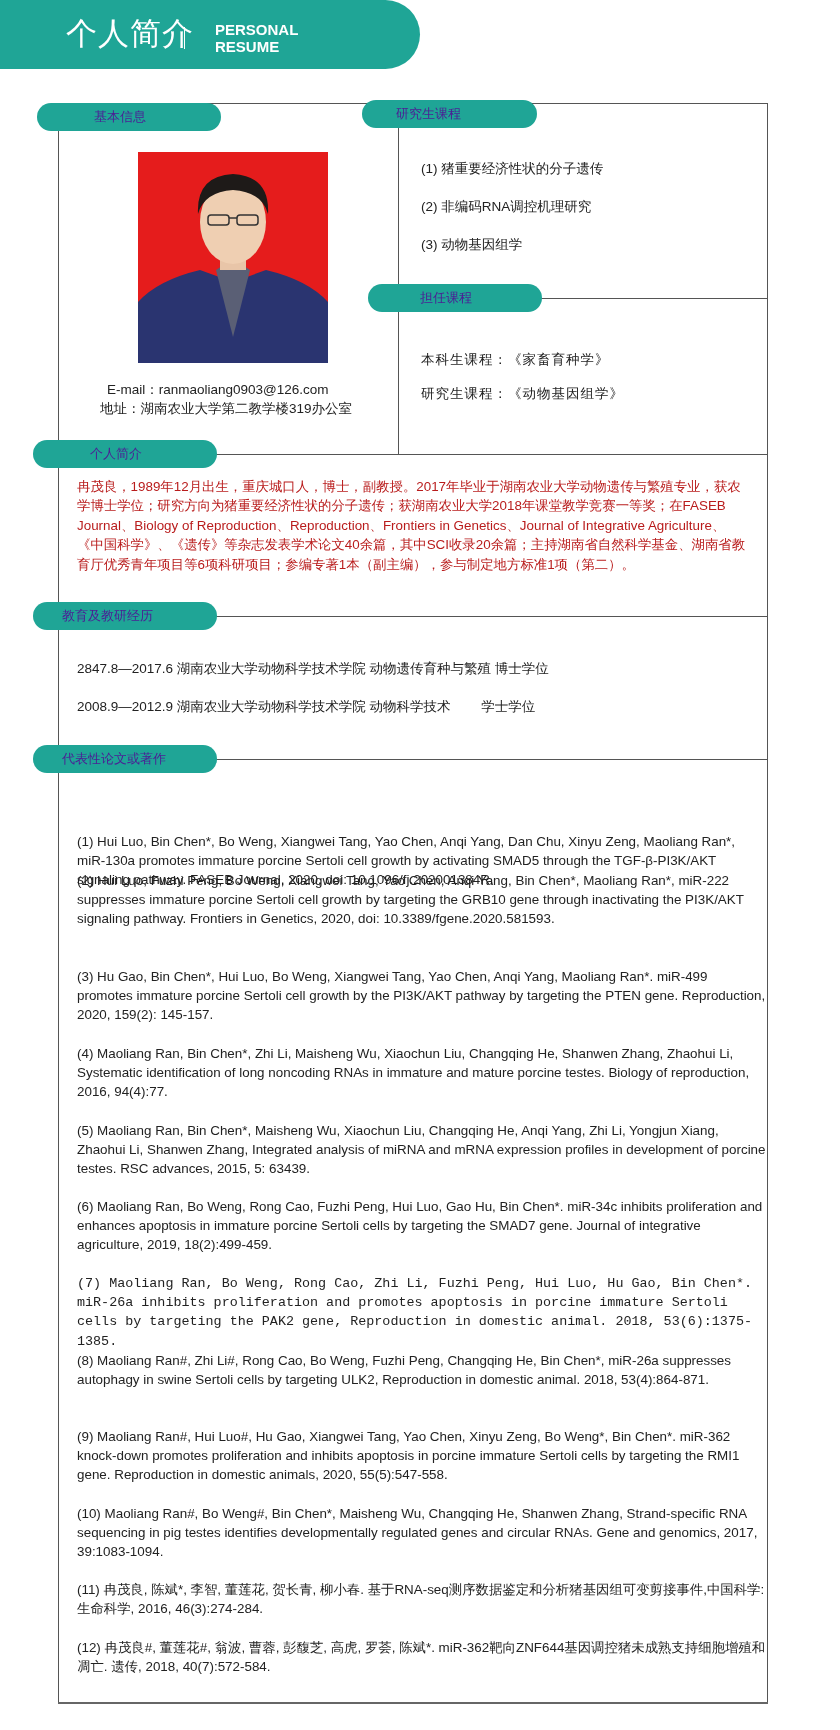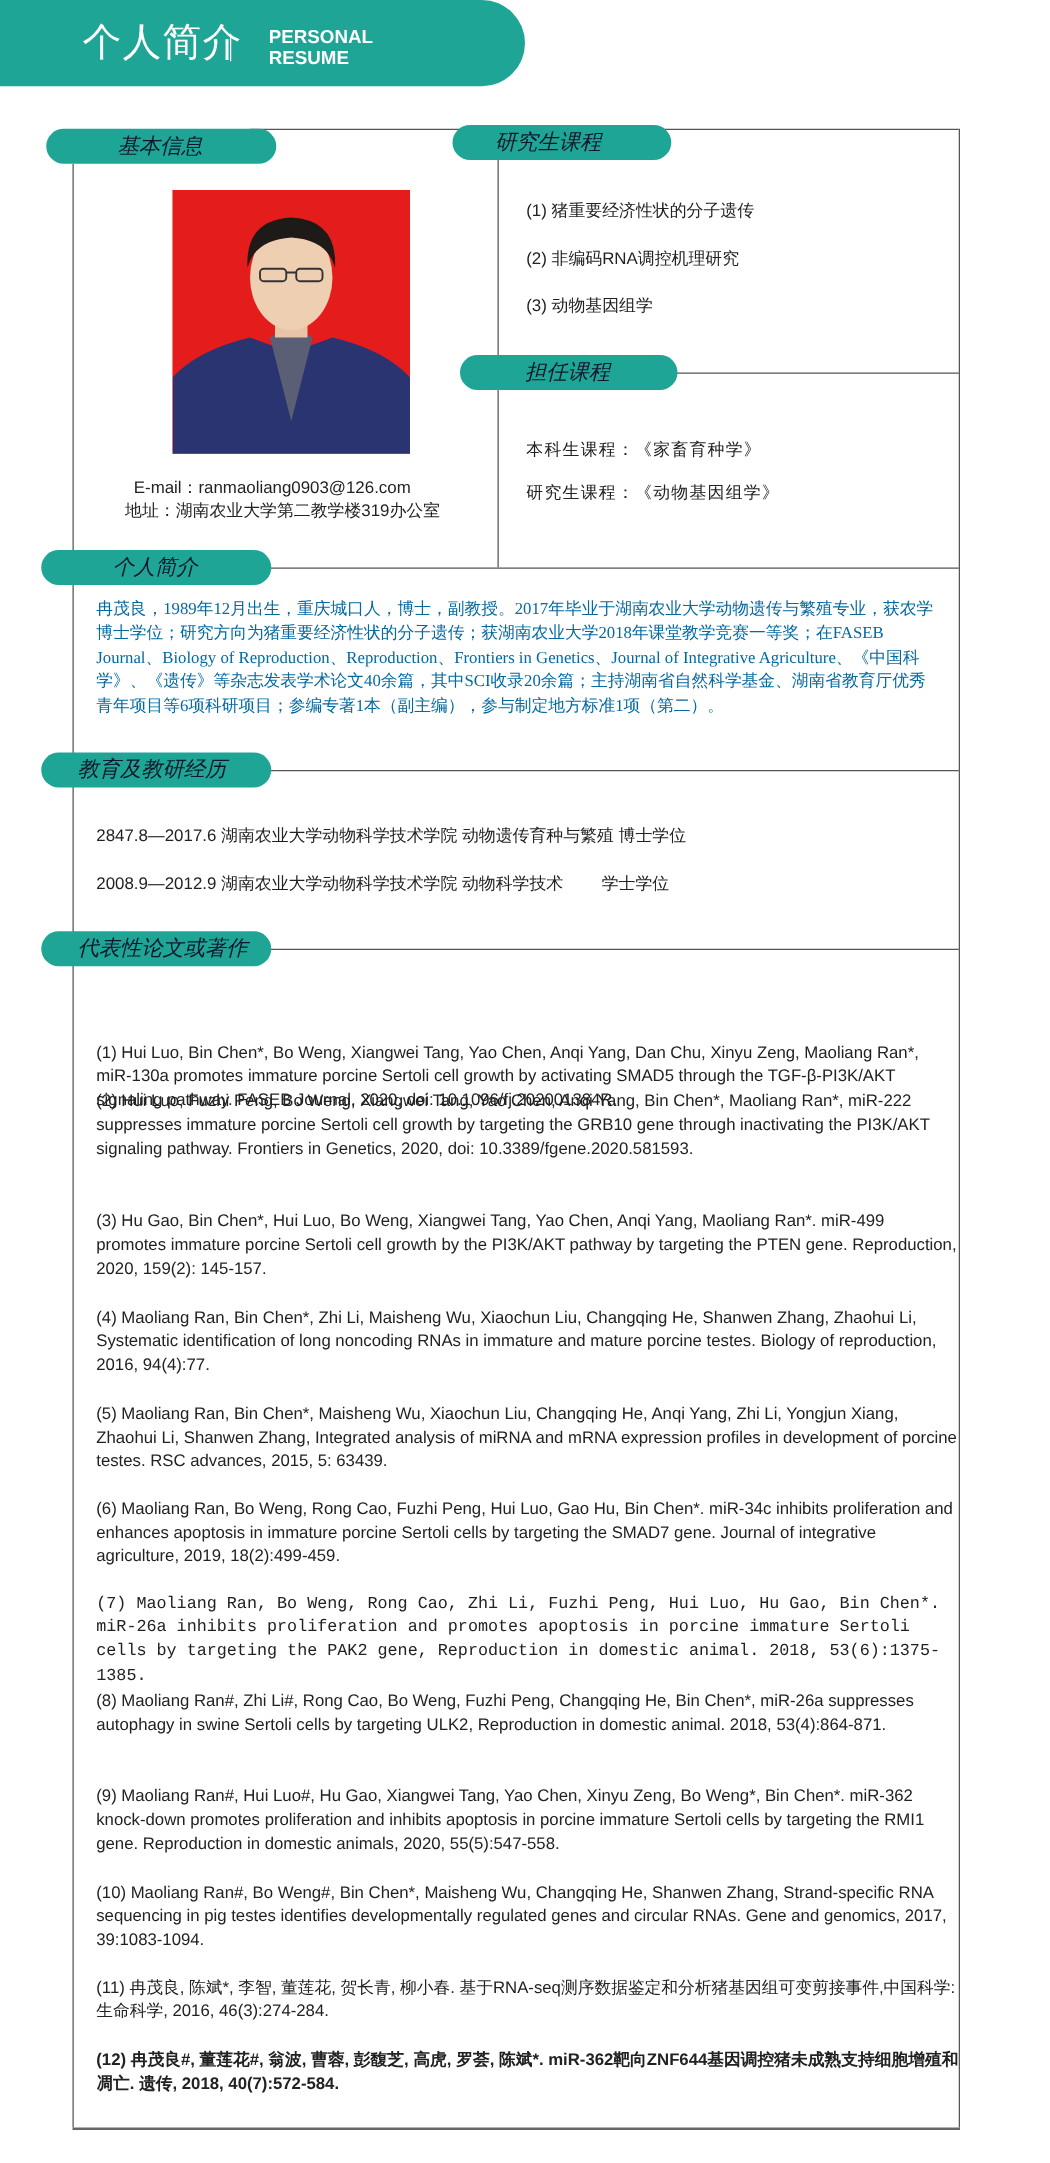--- a/index.html
+++ b/index.html
@@ -12,27 +12,27 @@
     .banner-cn { left:66px; top:16px; font-size:31px; color:#fff; letter-spacing:1px; line-height:36px; }
     .banner-bar { left:184px; top:27px; width:1px; height:22px; background:#ffffff; }
     .banner-en { left:215px; top:21px; font-size:15px; font-weight:bold; color:#fff; line-height:17px; }
 
     
     .line { position:absolute; background:#555; }
     .hline { height:1px; }
     .vline { width:1px; }
 
     
-    .tab { position:absolute; background:#1fa596; color:#0f172a; border-radius:15px;
-           height:28px; font-size:17px; line-height:28px;font-style:italic; }
+    .tab { position:absolute; background:#1fa596; color:#4c1d95; border-radius:15px;
+           height:28px; font-size:13px; line-height:28px; }
     .tab span { position:absolute; top:0; }
 
     .photo { left:138px; top:152px; width:190px; height:211px; background:#e51c1c; overflow:hidden; }
     .txt { position:absolute; font-size:13.5px; color:#222; line-height:19px; white-space:nowrap;text-align:right; }
-    .para { position:absolute; font-size:13.4px; color:#0369a1; line-height:19.4px;font-family:Liberation Serif, serif; }
+    .para { position:absolute; font-size:13.4px; color:#b91c1c; line-height:19.4px; }
     .pub { position:absolute; left:77px; width:690px; font-size:13.4px; line-height:19.2px; color:#222; }
   </style>
 </head>
 <body>
 
 <div class="abs banner"></div>
 <div class="abs banner-cn">个人简介</div>
 <div class="abs banner-bar"></div>
 <div class="abs banner-en">
   <div>PERSONAL</div>
@@ -99,13 +99,13 @@
 <div class="pub" style="top:871px;">(2) Hui Luo, Fuzhi Peng, Bo Weng, Xiangwei Tang, Yao Chen, Anqi Yang, Bin Chen*, Maoliang Ran*, miR-222 suppresses immature porcine Sertoli cell growth by targeting the GRB10 gene through inactivating the PI3K/AKT signaling pathway. Frontiers in Genetics, 2020, doi: 10.3389/fgene.2020.581593.</div>
 <div class="pub" style="top:967px;">(3) Hu Gao, Bin Chen*, Hui Luo, Bo Weng, Xiangwei Tang, Yao Chen, Anqi Yang, Maoliang Ran*. miR-499 promotes immature porcine Sertoli cell growth by the PI3K/AKT pathway by targeting the PTEN gene. Reproduction, 2020, 159(2): 145-157.</div>
 <div class="pub" style="top:1044px;">(4) Maoliang Ran, Bin Chen*, Zhi Li, Maisheng Wu, Xiaochun Liu, Changqing He, Shanwen Zhang, Zhaohui Li, Systematic identification of long noncoding RNAs in immature and mature porcine testes. Biology of reproduction, 2016, 94(4):77.</div>
 <div class="pub" style="top:1121px;">(5) Maoliang Ran, Bin Chen*, Maisheng Wu, Xiaochun Liu, Changqing He, Anqi Yang, Zhi Li, Yongjun Xiang, Zhaohui Li, Shanwen Zhang, Integrated analysis of miRNA and mRNA expression profiles in development of porcine testes. RSC advances, 2015, 5: 63439.</div>
 <div class="pub" style="top:1197px;">(6) Maoliang Ran, Bo Weng, Rong Cao, Fuzhi Peng, Hui Luo, Gao Hu, Bin Chen*. miR-34c inhibits proliferation and enhances apoptosis in immature porcine Sertoli cells by targeting the SMAD7 gene. Journal of integrative agriculture, 2019, 18(2):499-459.</div>
 <div class="pub" style="top:1274px;font-family:Liberation Mono, monospace;">(7) Maoliang Ran, Bo Weng, Rong Cao, Zhi Li, Fuzhi Peng, Hui Luo, Hu Gao, Bin Chen*. miR-26a inhibits proliferation and promotes apoptosis in porcine immature Sertoli cells by targeting the PAK2 gene, Reproduction in domestic animal. 2018, 53(6):1375-1385.</div>
 <div class="pub" style="top:1351px;">(8) Maoliang Ran#, Zhi Li#, Rong Cao, Bo Weng, Fuzhi Peng, Changqing He, Bin Chen*, miR-26a suppresses autophagy in swine Sertoli cells by targeting ULK2, Reproduction in domestic animal. 2018, 53(4):864-871.</div>
 <div class="pub" style="top:1427px;">(9) Maoliang Ran#, Hui Luo#, Hu Gao, Xiangwei Tang, Yao Chen, Xinyu Zeng, Bo Weng*, Bin Chen*. miR-362 knock-down promotes proliferation and inhibits apoptosis in porcine immature Sertoli cells by targeting the RMI1 gene. Reproduction in domestic animals, 2020, 55(5):547-558.</div>
 <div class="pub" style="top:1504px;">(10) Maoliang Ran#, Bo Weng#, Bin Chen*, Maisheng Wu, Changqing He, Shanwen Zhang, Strand-specific RNA sequencing in pig testes identifies developmentally regulated genes and circular RNAs. Gene and genomics, 2017, 39:1083-1094.</div>
 <div class="pub" style="top:1580px;">(11) 冉茂良, 陈斌*, 李智, 董莲花, 贺长青, 柳小春. 基于RNA-seq测序数据鉴定和分析猪基因组可变剪接事件,中国科学:生命科学, 2016, 46(3):274-284.</div>
-<div class="pub" style="top:1638px;font-weight:bold;">(12) 冉茂良#, 董莲花#, 翁波, 曹蓉, 彭馥芝, 高虎, 罗荟, 陈斌*. miR-362靶向ZNF644基因调控猪未成熟支持细胞增殖和凋亡. 遗传, 2018, 40(7):572-584.</div>
+<div class="pub" style="top:1638px;">(12) 冉茂良#, 董莲花#, 翁波, 曹蓉, 彭馥芝, 高虎, 罗荟, 陈斌*. miR-362靶向ZNF644基因调控猪未成熟支持细胞增殖和凋亡. 遗传, 2018, 40(7):572-584.</div>
 
 </body></html>

